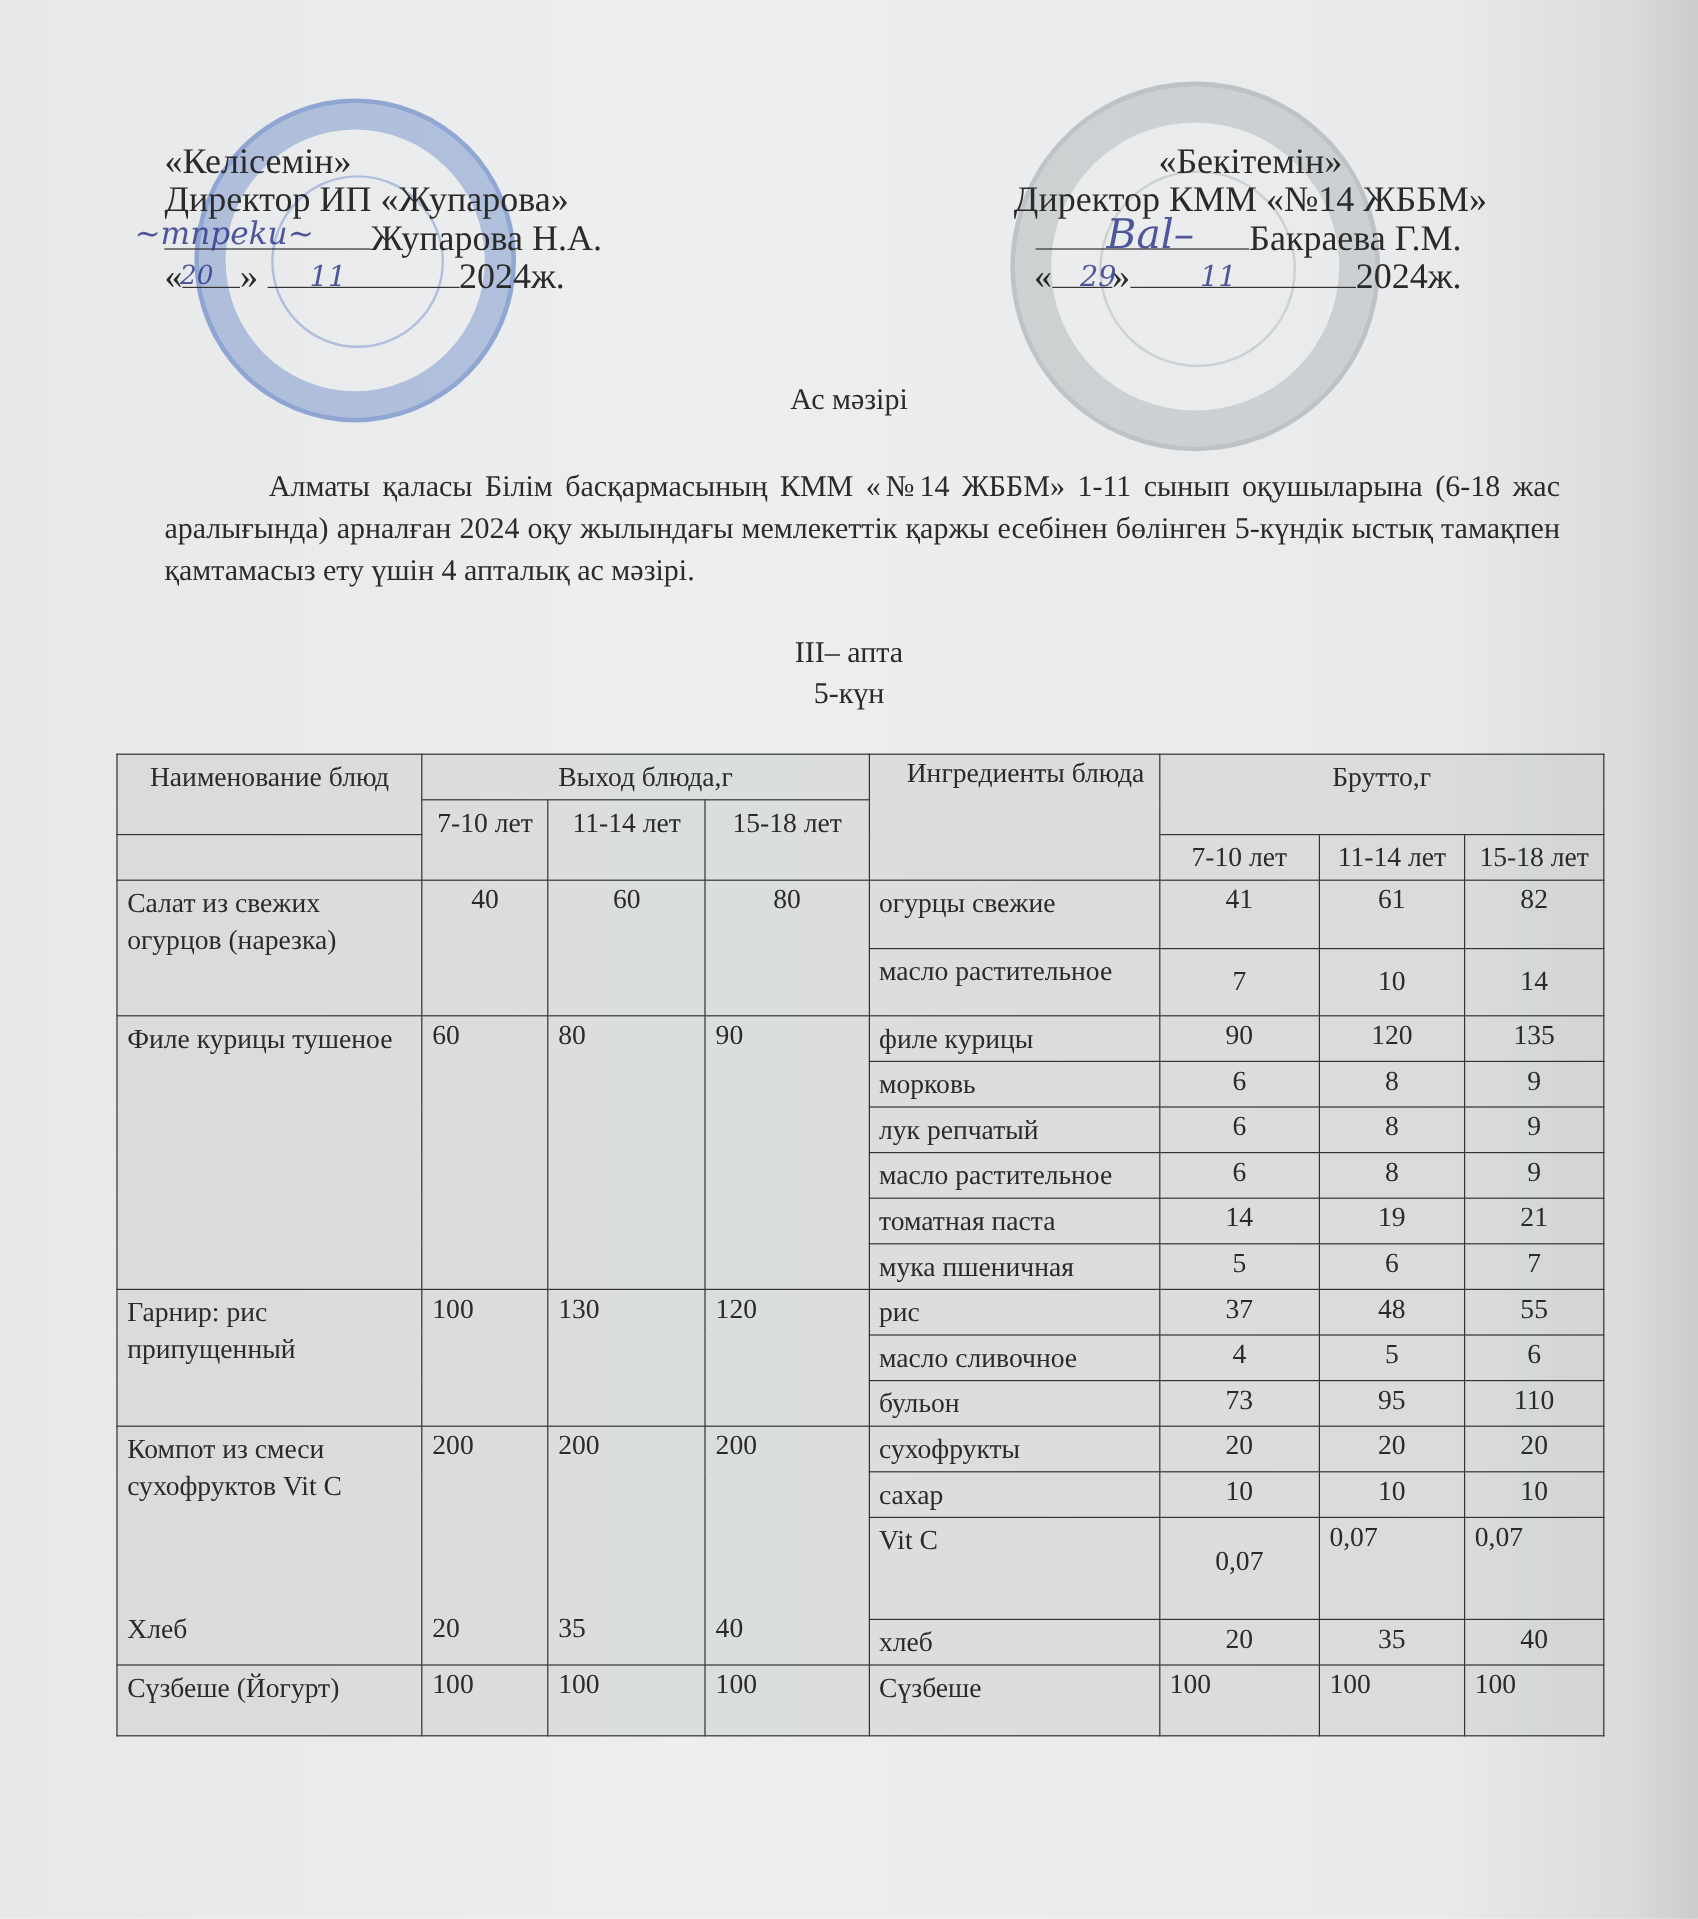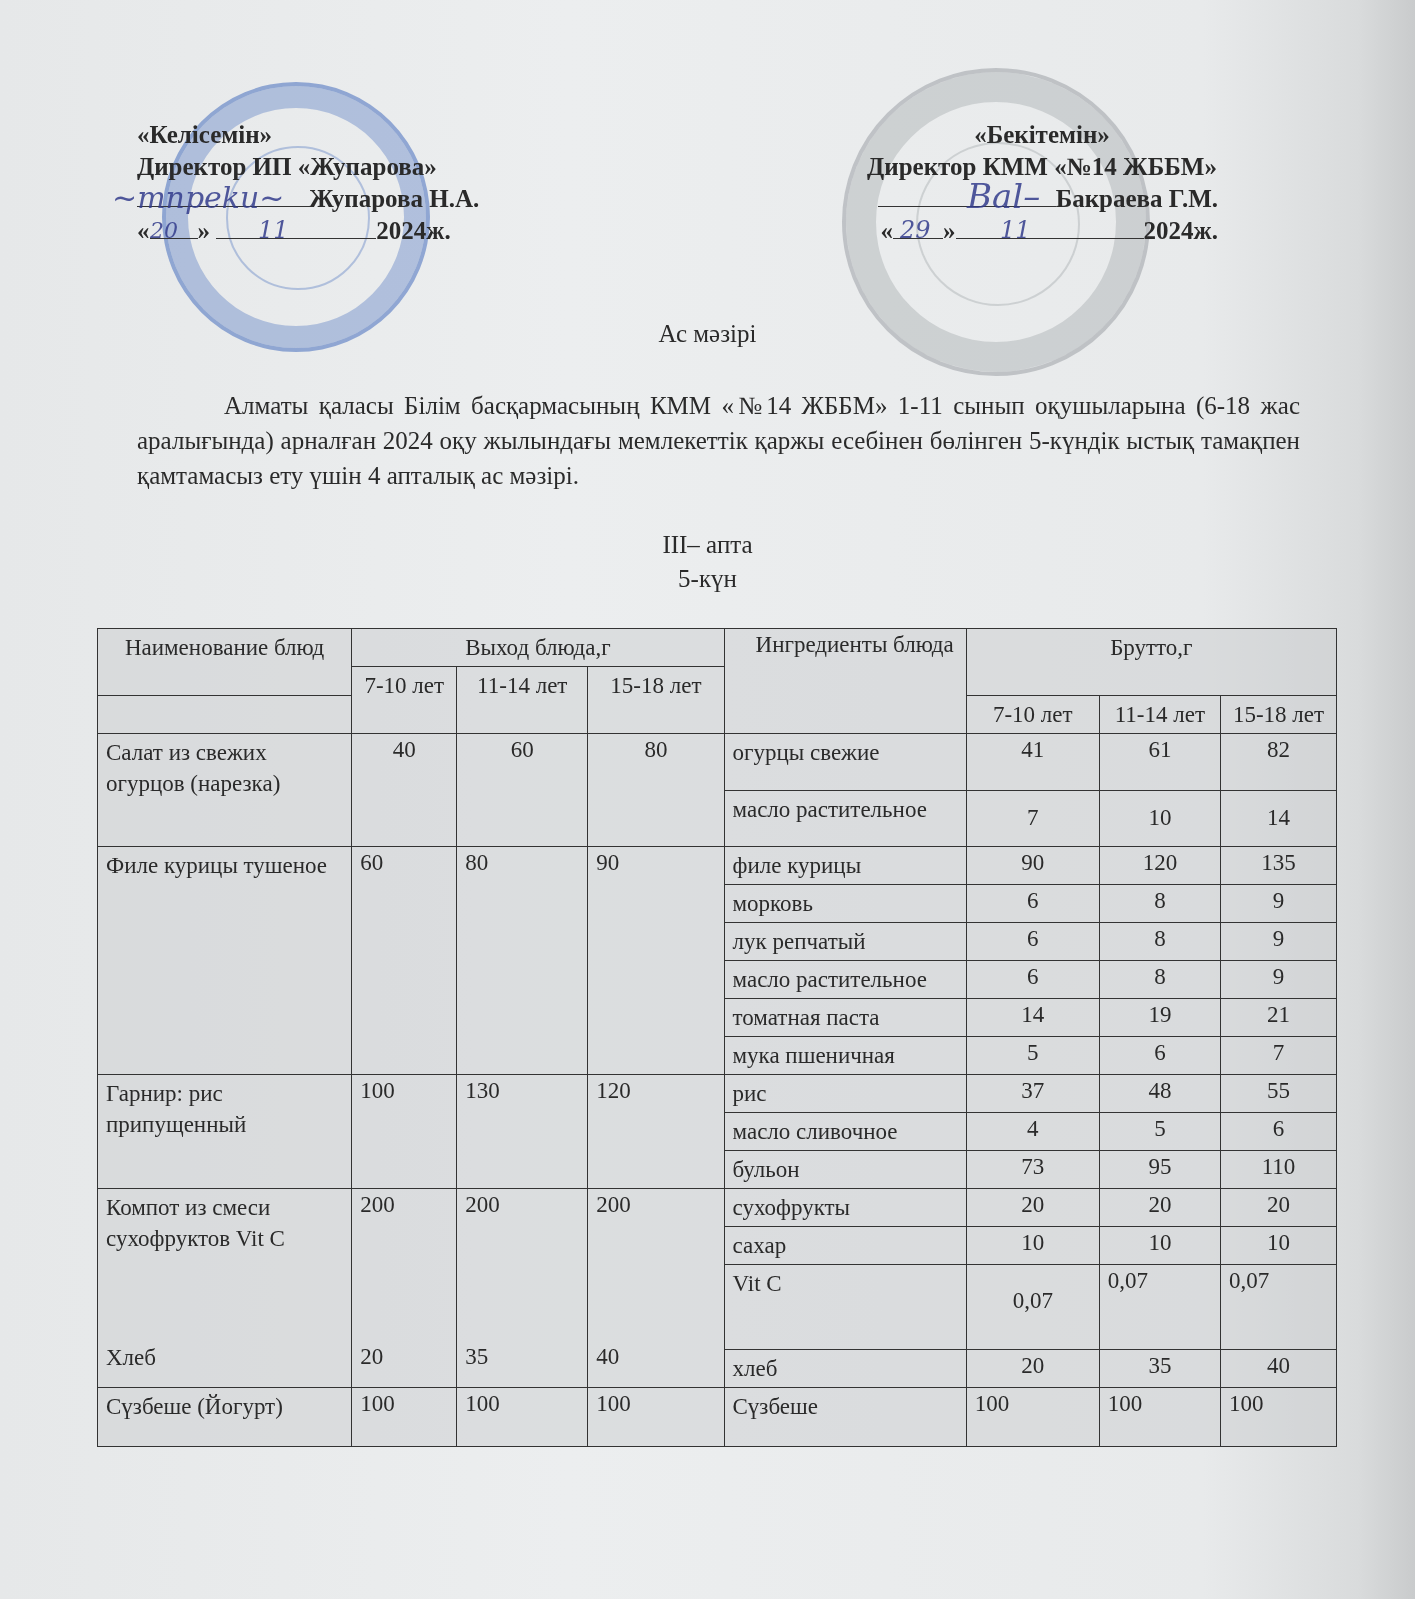--- a/index.html
+++ b/index.html
@@ -18,26 +18,26 @@
     border: 4px solid rgba(70,110,190,0.55);
     box-shadow: inset 0 0 0 18px rgba(255,255,255,0), inset 0 0 0 22px rgba(70,110,190,0.35);
   }
   .stamp-left .inner { position:absolute; left:60px; top:60px; width:140px; height:140px; border-radius:50%; border:2px solid rgba(70,110,190,0.35); }
   .stamp-right {
     left: 842px; top: 68px; width: 300px; height: 300px;
     border: 4px solid rgba(140,145,150,0.45);
     box-shadow: inset 0 0 0 26px rgba(255,255,255,0), inset 0 0 0 30px rgba(140,145,150,0.30);
   }
   .stamp-right .inner { position:absolute; left:70px; top:70px; width:160px; height:160px; border-radius:50%; border:2px solid rgba(140,145,150,0.30); }
-  .approval { position: absolute; font-size: 25px; line-height: 32px; font-weight: bold; }
+  .approval { position: absolute; font-size: 30px; line-height: 32px; }
   .approval-left { left: 137px; top: 119px; }
   .approval-right { left: 842px; top: 119px; text-align: center; width: 400px; }
   .approval div { white-space: nowrap; }
   .sig-line { display:inline-block; border-bottom: 1.5px solid #333; height: 22px; vertical-align: baseline; }
-  .signature { position:absolute; font-family: "DejaVu Serif", serif; font-style: italic; color: rgba(50,60,140,0.85); font-size: 30px; }
+  .signature { position:absolute; font-family: "DejaVu Serif", serif; font-style: italic; color: rgba(50,60,140,0.85); font-size: 26px; }
   .doc-title { position: absolute; left: 0; width: 1415px; top: 320px; text-align: center; font-size: 25px; }
   .intro {
     position: absolute; left: 137px; top: 388px; width: 1163px;
     font-size: 25px; line-height: 35px; text-align: justify; text-indent: 87px;
   }
   .week { position: absolute; left: 0; width: 1415px; top: 528px; text-align: center; font-size: 25px; line-height: 34px; }
   table.menu {
     position: absolute; left: 97px; top: 628px; width: 1240px;
     border-collapse: collapse; font-size: 23px;
     background: rgba(200,202,204,0.45);
@@ -73,21 +73,21 @@
 <div class="signature" style="left:112px;top:180px;">~mnpeku~</div>
 <div class="signature" style="left:150px;top:218px;font-size:22px;">20</div>
 <div class="signature" style="left:258px;top:216px;font-size:24px;">11</div>
 
 <div class="approval approval-right">
   <div>«Бекітемін»</div>
   <div>Директор КММ «№14 ЖББМ»</div>
   <div style="text-align:right; padding-right:24px;"><span class="sig-line" style="width:178px"></span><span>Бакраева Г.М.</span></div>
   <div style="text-align:right; padding-right:24px;">«<span class="sig-line" style="width:50px"></span>»<span class="sig-line" style="width:188px"></span><span>2024ж.</span></div>
 </div>
-<div class="signature" style="left:922px;top:176px;font-size:34px;margin-left:45px;">Bal–</div>
+<div class="signature" style="left:922px;top:176px;font-size:34px;">Bal–</div>
 <div class="signature" style="left:900px;top:216px;font-size:24px;">29</div>
 <div class="signature" style="left:1000px;top:216px;font-size:24px;">11</div>
 
 <div class="doc-title">Ас мәзірі</div>
 <div class="intro">Алматы қаласы Білім басқармасының КММ «№14 ЖББМ» 1-11 сынып оқушыларына (6-18 жас аралығында) арналған 2024 оқу жылындағы мемлекеттік қаржы есебінен бөлінген 5-күндік ыстық тамақпен қамтамасыз ету үшін 4 апталық ас мәзірі.</div>
 <div class="week">
   <div>ІІІ– апта</div>
   <div>5-күн</div>
 </div>
 

